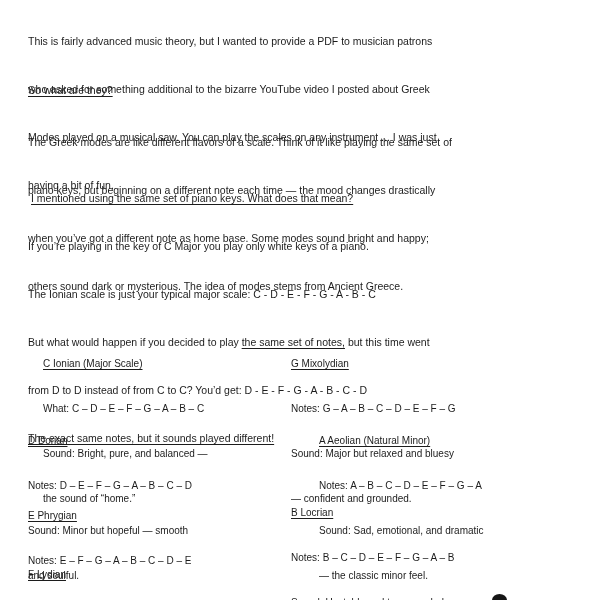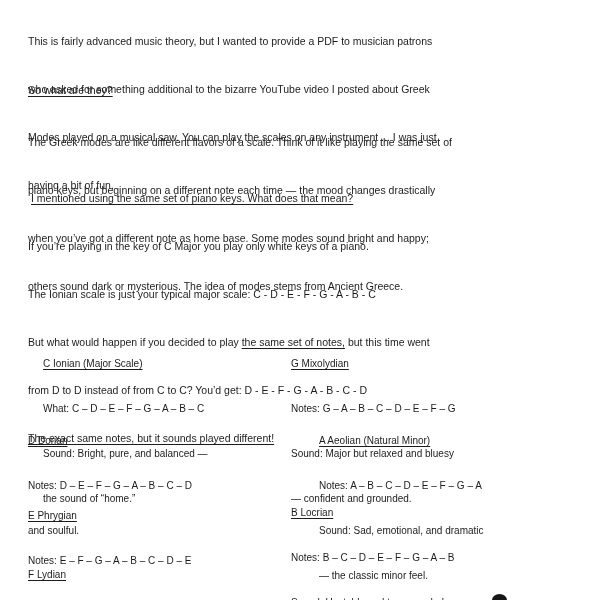--- a/index.html
+++ b/index.html
@@ -88,20 +88,21 @@
 <div class="mode-block" style="left:43px; top:326px;">
   <div class="mode-title">C Ionian (Major Scale)</div>
   <div>What: C – D – E – F – G – A – B – C</div>
   <div>Sound: Bright, pure, and balanced —</div>
   <div>the sound of “home.”</div>
 </div>
 
 <div class="mode-block" style="left:28px; top:403px;">
   <div class="mode-title">D Dorian</div>
   <div>Notes: D – E – F – G – A – B – C – D</div>
+  <div>Sound: Minor but hopeful — smooth</div>
   <div>and soulful.</div>
 </div>
 
 <div class="mode-block" style="left:28px; top:478px;">
   <div class="mode-title">E Phrygian</div>
   <div>Notes: E – F – G – A – B – C – D – E</div>
   <div>Sound: Dark and tense</div>
 </div>
 
 <div class="mode-block" style="left:28px; top:537px;">

